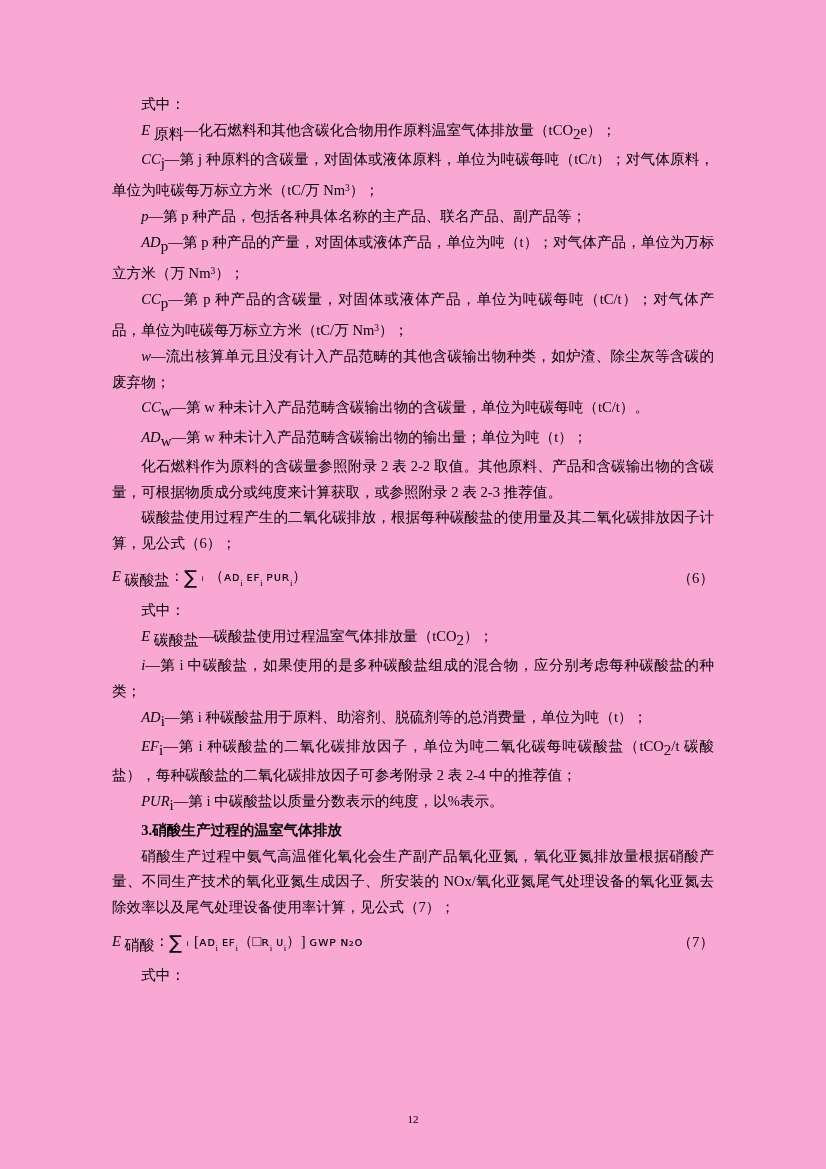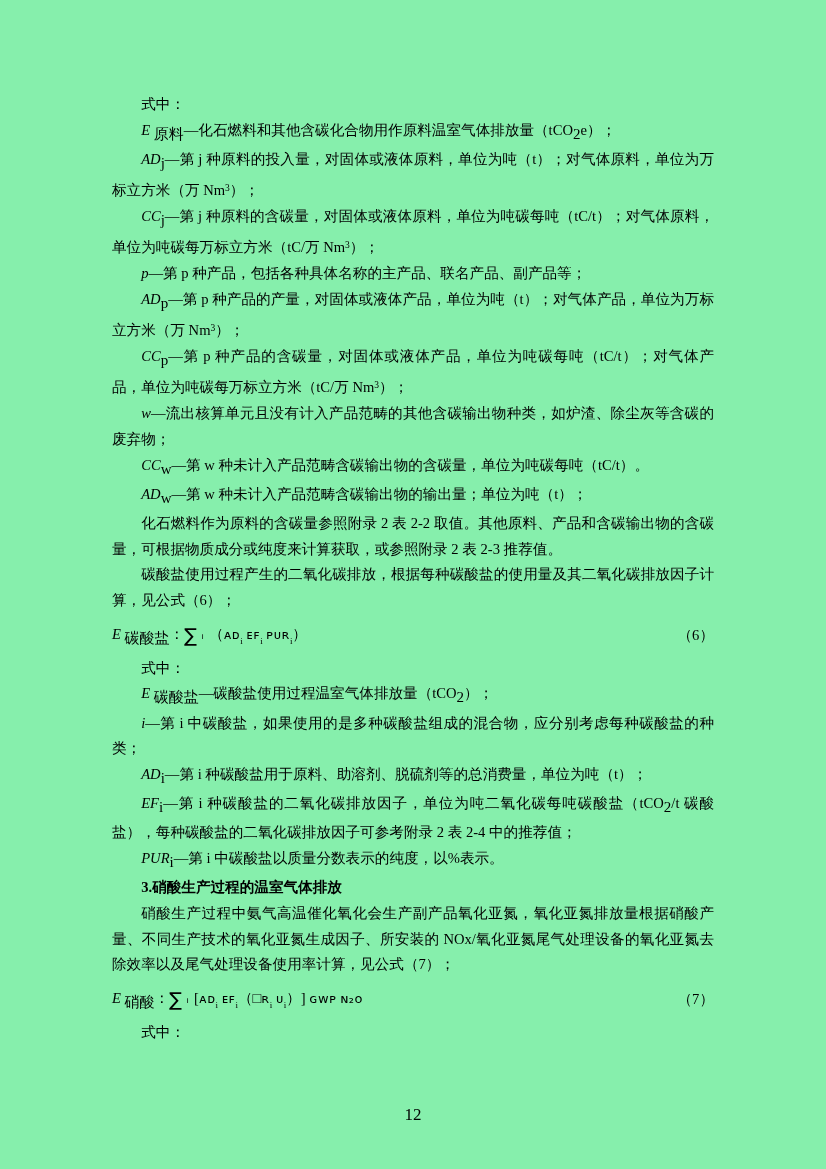--- a/index.html
+++ b/index.html
@@ -3,21 +3,21 @@
 <meta charset="utf-8">
 <style>
   html, body {
     margin: 0;
     padding: 0;
     background: #7a7a7a;
   }
   .page {
     width: 826px;
     height: 1169px;
-    background: #86efac;
+    background: #f9a8d4;
     margin: 0 auto;
     position: relative;
     box-sizing: border-box;
     font-family: "Liberation Serif", "DejaVu Serif", serif;
     color: #000000;
     overflow: hidden;
   }
   .content {
     position: absolute;
     left: 112px;
@@ -69,40 +69,37 @@
     font-size: 19px;
     vertical-align: -0.15em;
     font-family: "DejaVu Sans", sans-serif;
   }
   .pagenum {
     position: absolute;
     bottom: 44px;
     left: 0;
     width: 826px;
     text-align: center;
-    font-size: 17px;
+    font-size: 11px;
     font-family: "Liberation Serif", serif;
   }
 </style>
 </head>
 <body>
 
 <div class="page">
   <div class="content">
 
     <p class="indent">式中：</p>
 
     <p class="indent">
       <span class="it">E</span> <sub>原料</sub>—化石燃料和其他含碳化合物用作原料温室气体排放量（tCO<sub>2</sub>e）；
     </p>
 
 
-    <p class="indent">
-      <span class="it">AD</span><sub>j</sub>—第 j 种原料的投入量，对固体或液体原料，单位为吨（t）；对气体原料，单位为万标立方米（万 Nm<sup>3</sup>）；
-    </p>
 
     <p class="indent">
       <span class="it">CC</span><sub>j</sub>—第 j 种原料的含碳量，对固体或液体原料，单位为吨碳每吨（tC/t）；对气体原料，单位为吨碳每万标立方米（tC/万 Nm<sup>3</sup>）；
     </p>
 
     <p class="indent">
       <span class="it">p</span>—第 p 种产品，包括各种具体名称的主产品、联名产品、副产品等；
     </p>
 
     <p class="indent">

